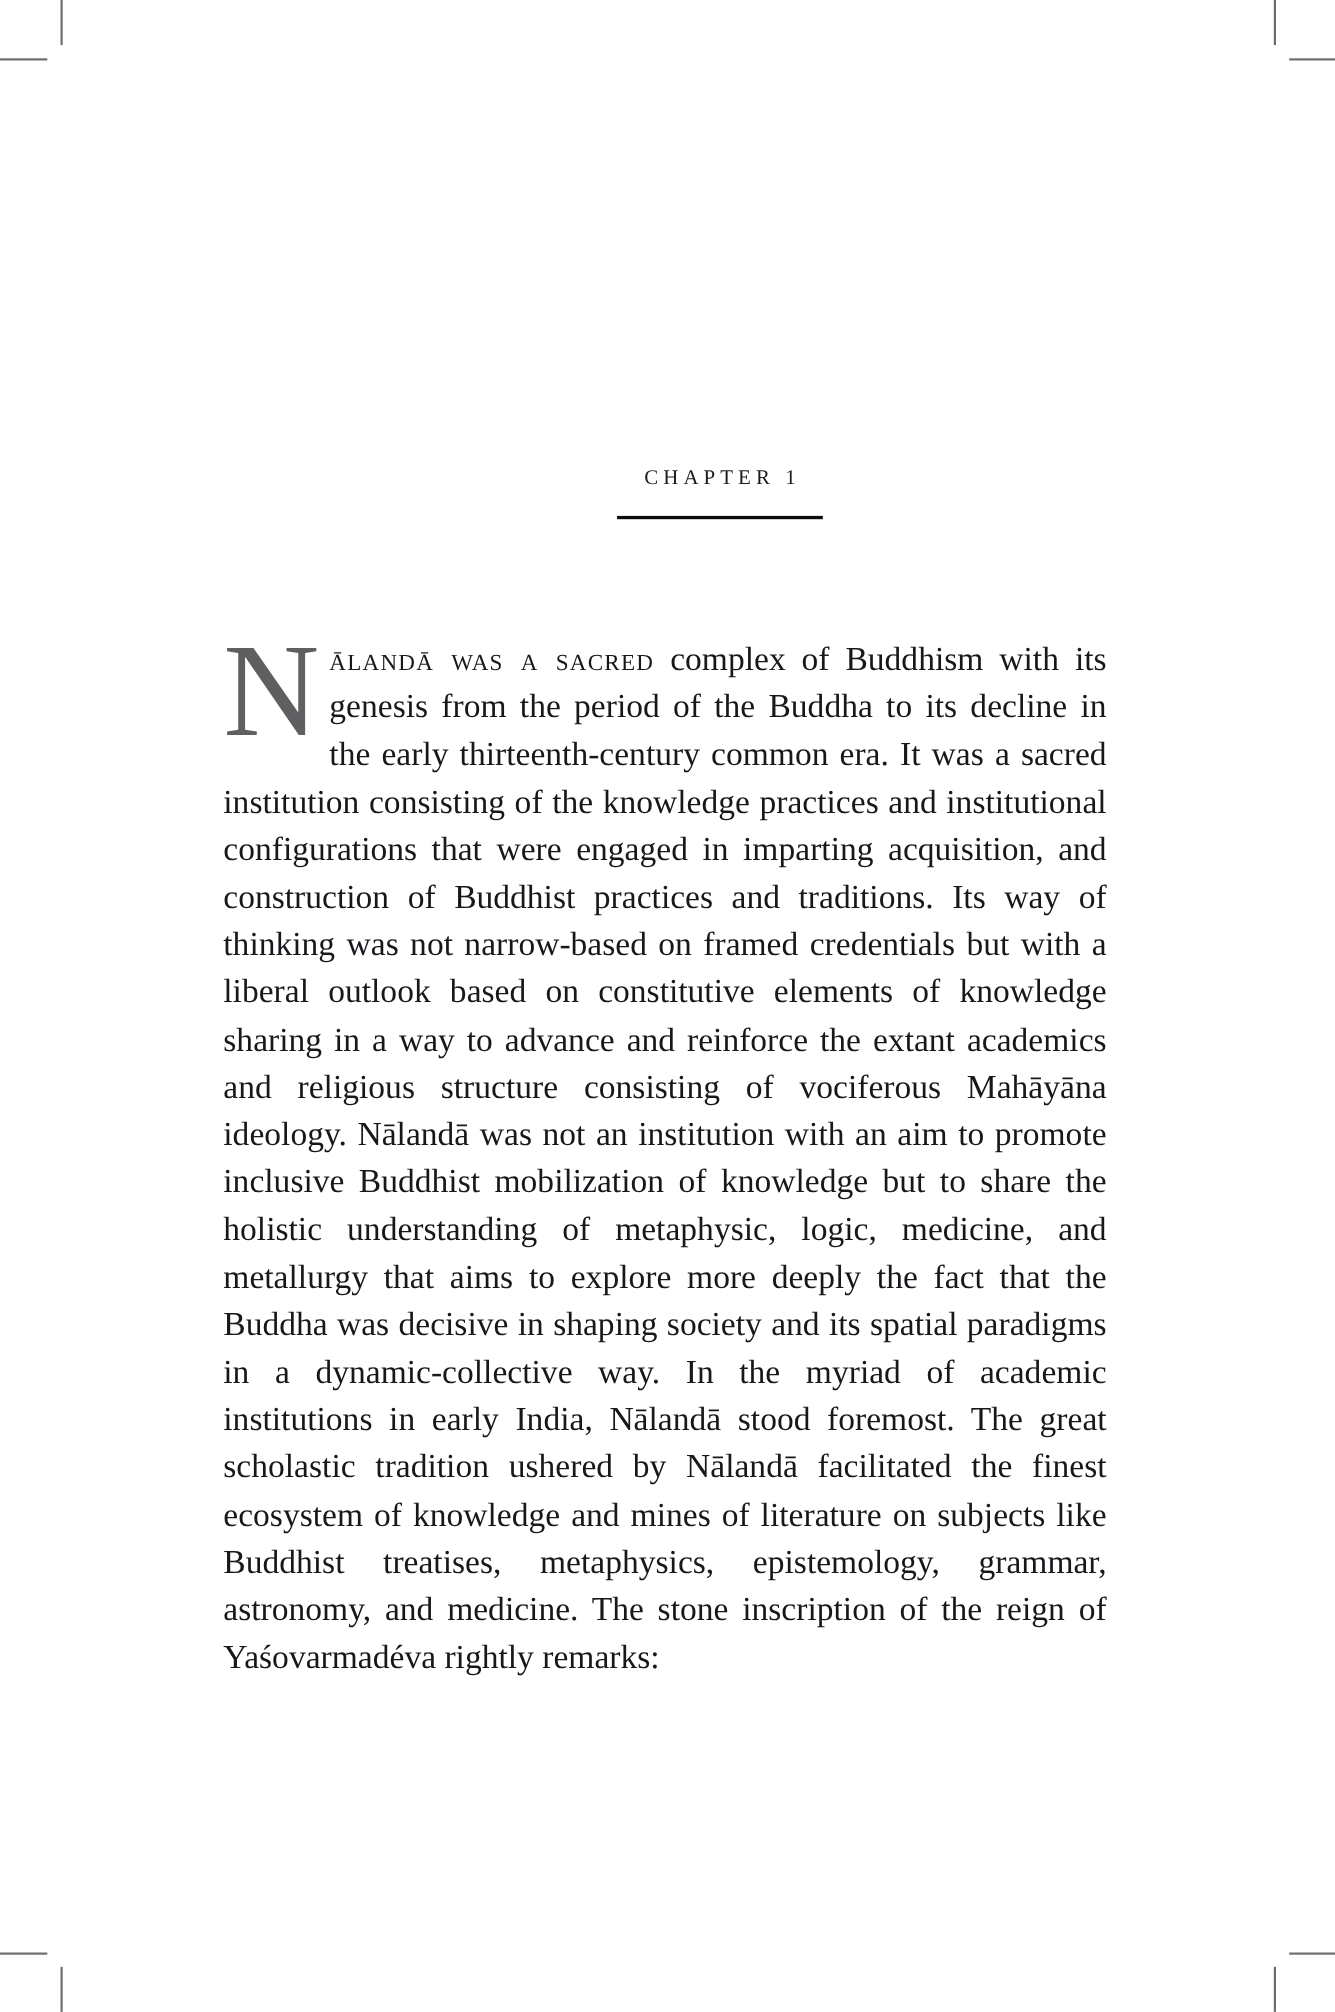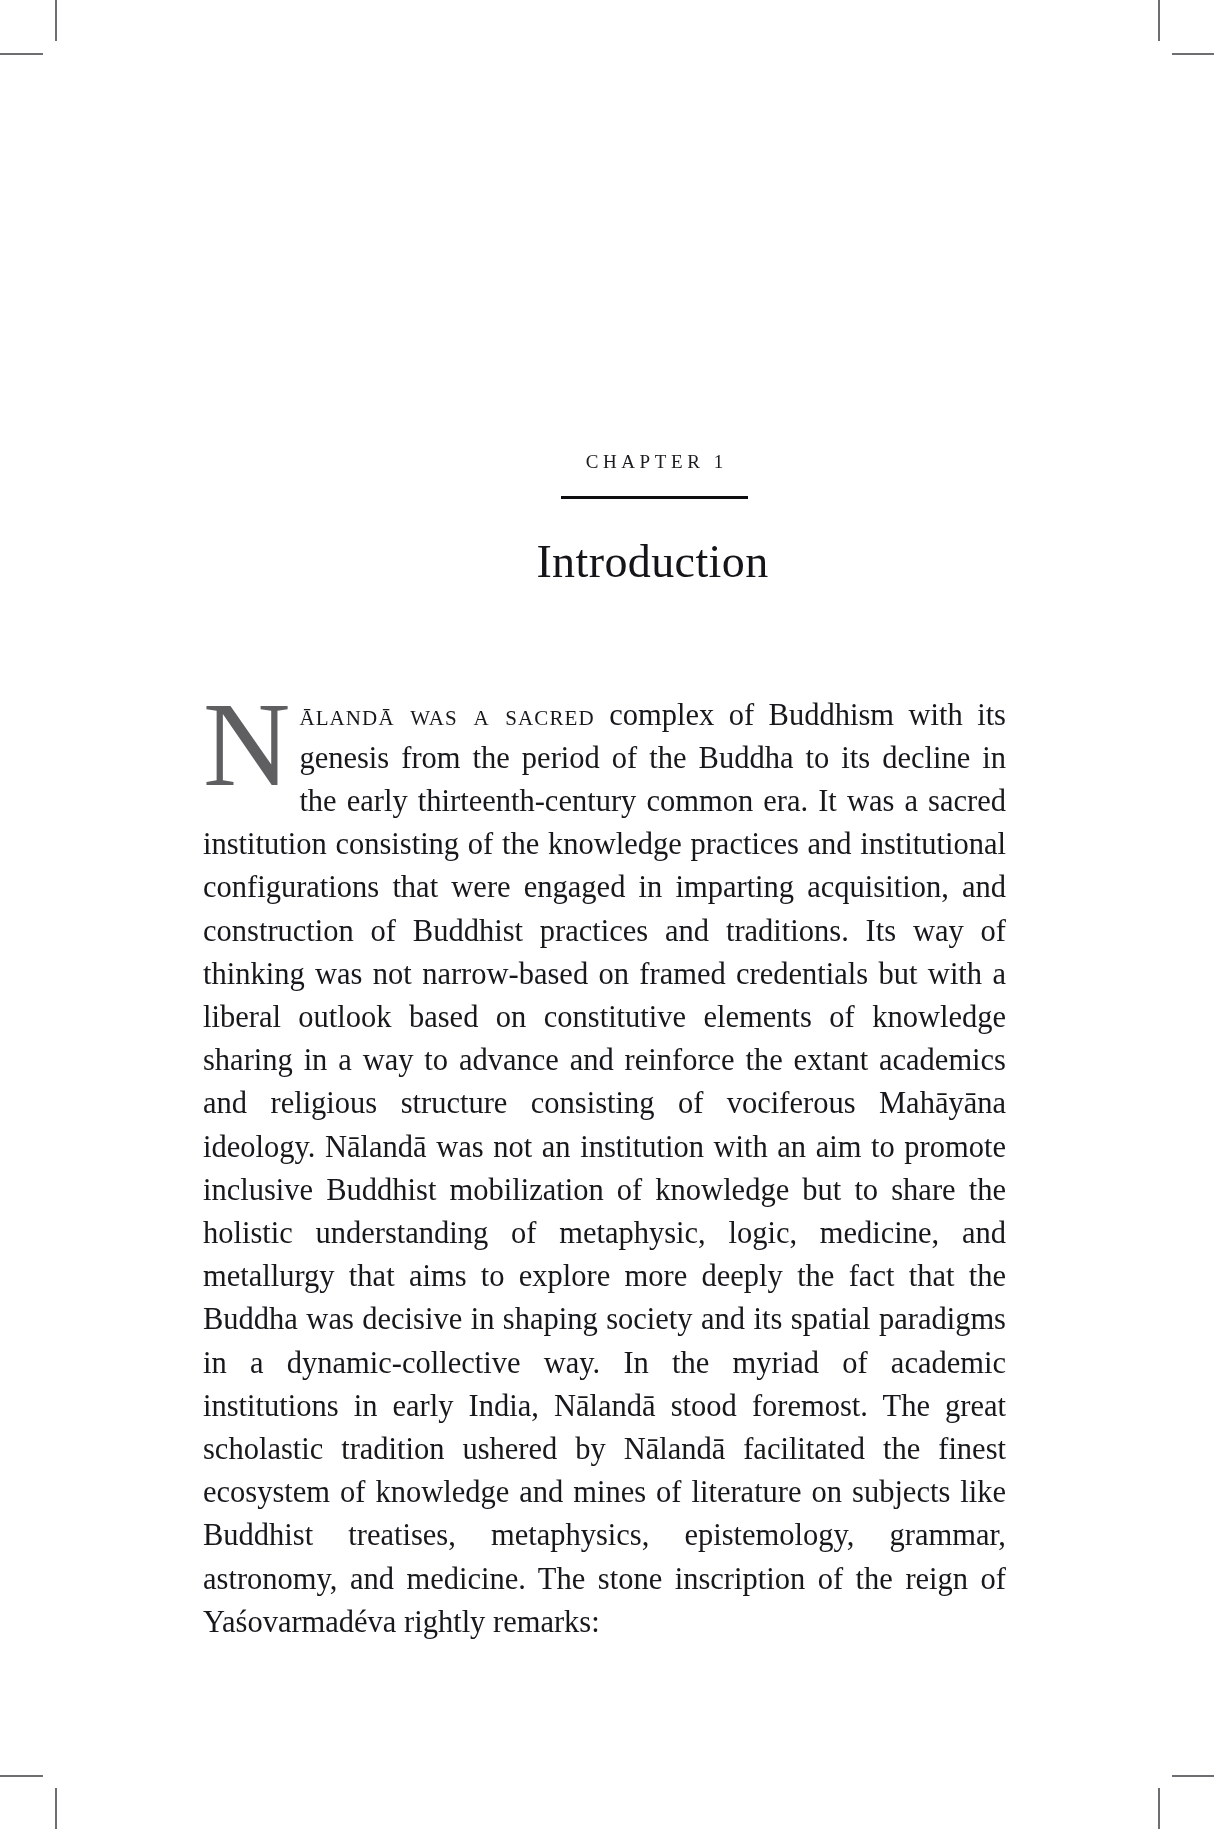--- a/index.html
+++ b/index.html
@@ -33,21 +33,20 @@
   .cm-bl-h { left: 0;      top: 1775px; }
   .cm-br-v { left: 1158px; top: 1788px; }
   .cm-br-h { left: 1172px; top: 1775px; }
 
   
   .content {
     position: absolute;
     left: 203px;
     top: 0;
     width: 803px;
-    margin-top: 27px;
   }
 
   .chapter-head {
     margin-top: 425px;
     text-align: center;
   }
   .chapter-label {
     font-size: 19px;
     letter-spacing: 4.6px;
     text-indent: 4.6px;
@@ -124,20 +123,19 @@
   <div class="crop-mark crop-v cm-br-v"></div>
   <div class="crop-mark crop-h cm-br-h"></div>
 
   <div class="content">
 
     <div class="chapter-head">
       <span class="chapter-label">CHAPTER 1</span>
       <div class="chapter-rule"></div>
     </div>
 
-    <h1 class="chapter-title">Introduction</h1>
 
     <div class="body-block">
       <p class="body-para"><span class="dropcap">N</span><span class="smallcaps">ālandā was a sacred</span><span> complex of Buddhism with its genesis from the period of the Buddha to its decline in the early thirteenth-century common era. It was a sacred institution consisting of the knowledge practices and institutional configurations that were engaged in imparting acquisition, and construction of Buddhist practices and traditions. Its way of thinking was not narrow-based on framed credentials but with a liberal outlook based on constitutive elements of knowledge sharing in a way to advance and reinforce the extant academics and religious structure consisting of vociferous Mahāyāna ideology. Nālandā was not an institution with an aim to promote inclusive Buddhist mobilization of knowledge but to share the holistic understanding of metaphysic, logic, medicine, and metallurgy that aims to explore more deeply the fact that the Buddha was decisive in shaping society and its spatial paradigms in a dynamic-collective way. In the myriad of academic institutions in early India, Nālandā stood foremost. The great scholastic tradition ushered by Nālandā facilitated the finest ecosystem of knowledge and mines of literature on subjects like Buddhist treatises, metaphysics, epistemology, grammar, astronomy, and medicine. The stone inscription of the reign of Yaśovarmadéva rightly remarks:</span></p>
     </div>
 
   </div>
 </div>
 
 </body></html>

